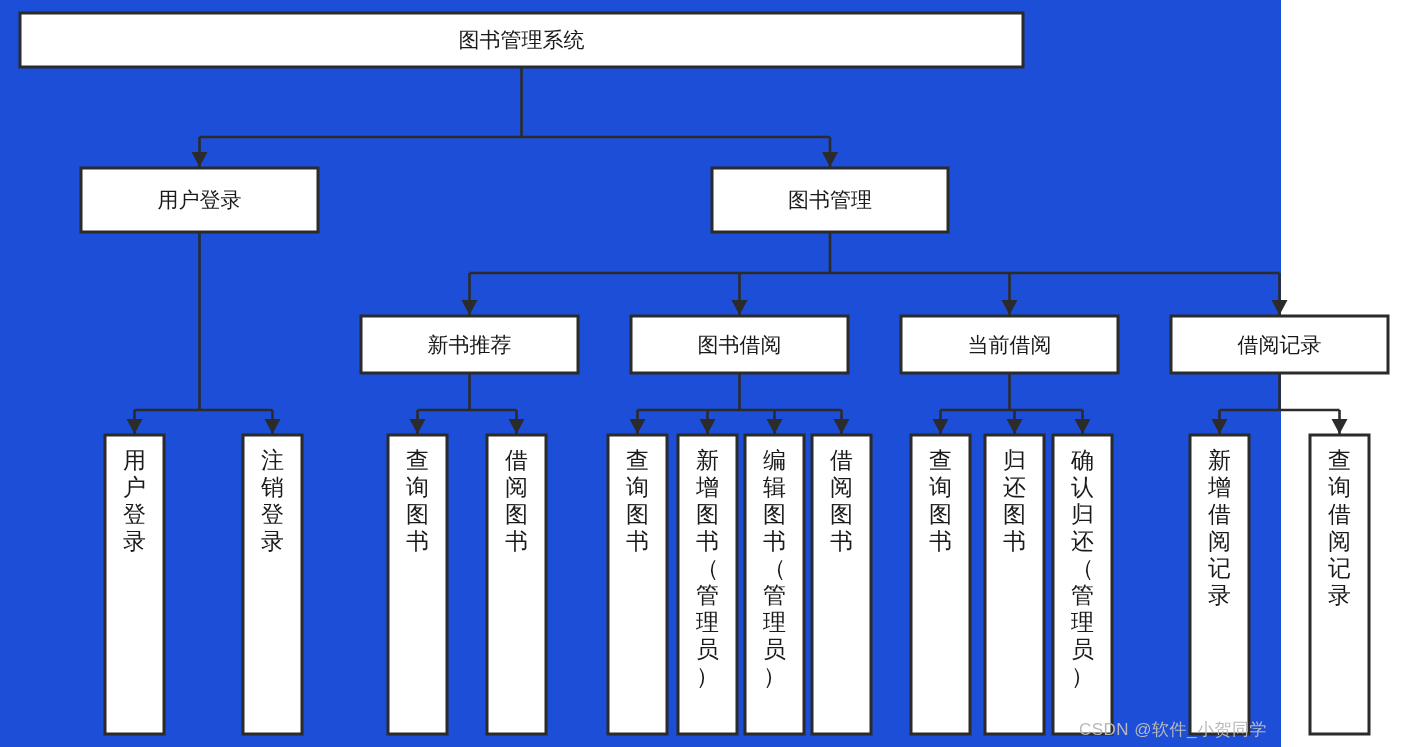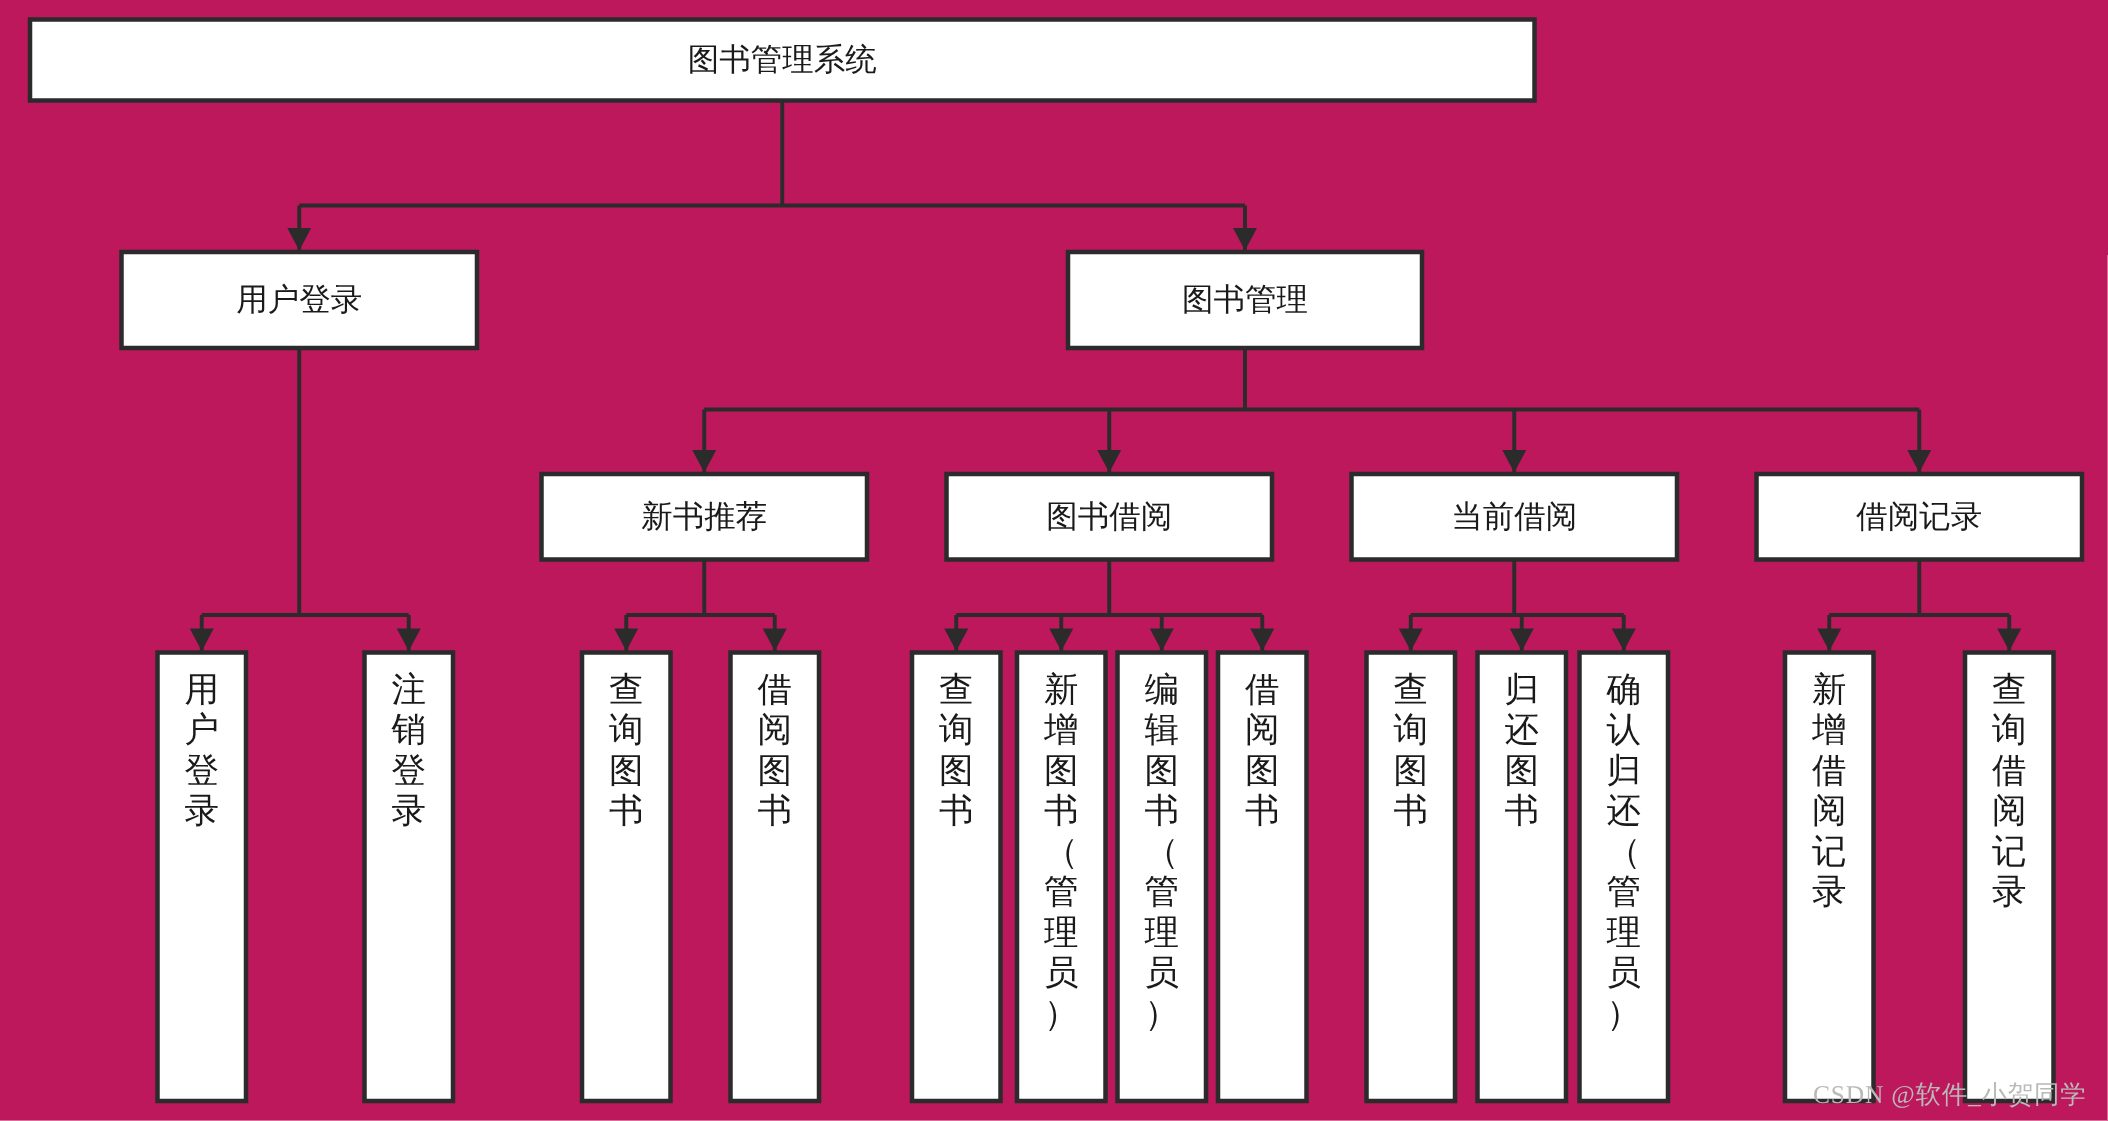--- a/index.html
+++ b/index.html
@@ -9,23 +9,23 @@
   }
   body {
     width: 1405px;
     height: 747px;
     font-family: "DejaVu Sans", "Liberation Sans", sans-serif;
     overflow: hidden;
     position: relative;
   }
   #diagram-root {
     position: relative;
-    width: 1405px;
+    width: 1281px;
     height: 747px;
-    background: #be185d;
+    background: #1d4ed8;
   }
   svg.tree-canvas {
     position: absolute;
     left: 0;
     top: 0;
     width: 1405px;
     height: 747px;
     display: block;
   }
   .node-rect {
@@ -49,21 +49,21 @@
     stroke-linecap: butt;
   }
   .arrow-head {
     fill: #2b2b2b;
     stroke: none;
   }
   .watermark {
     position: absolute;
     right: 14px;
     bottom: 6px;
-    font-family: Liberation Serif, serif;
+    font-family: Liberation Sans, sans-serif;
     font-size: 17px;
     color: #b9b9b9;
     letter-spacing: 0.5px;
     white-space: nowrap;
     user-select: none;
   }
 </style>
 </head>
 <body>
 

